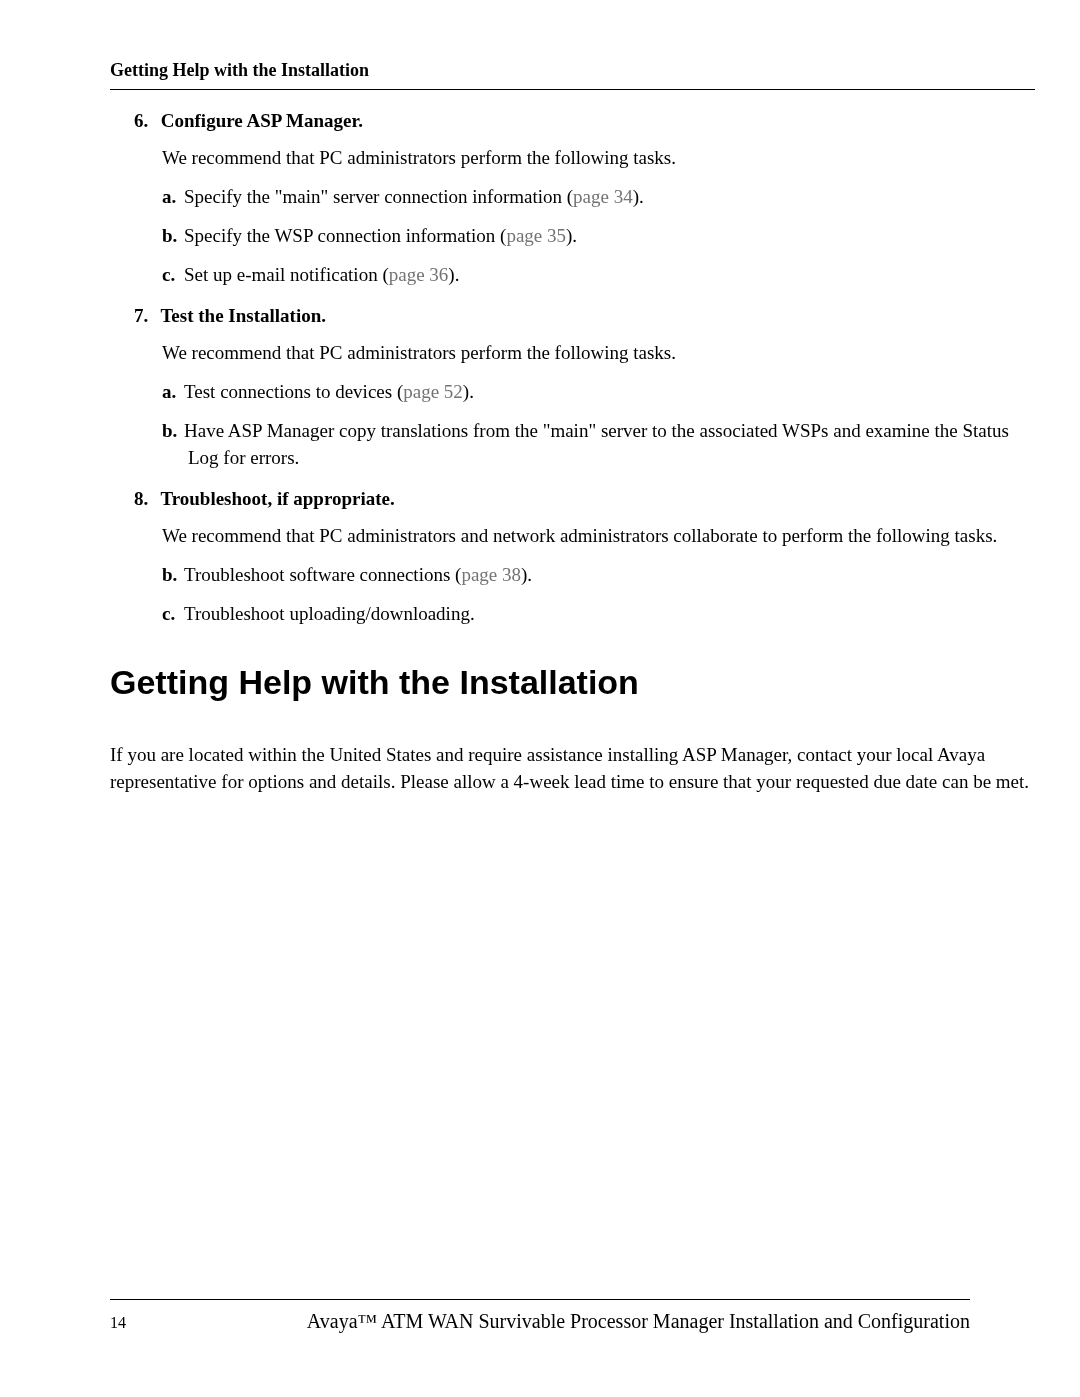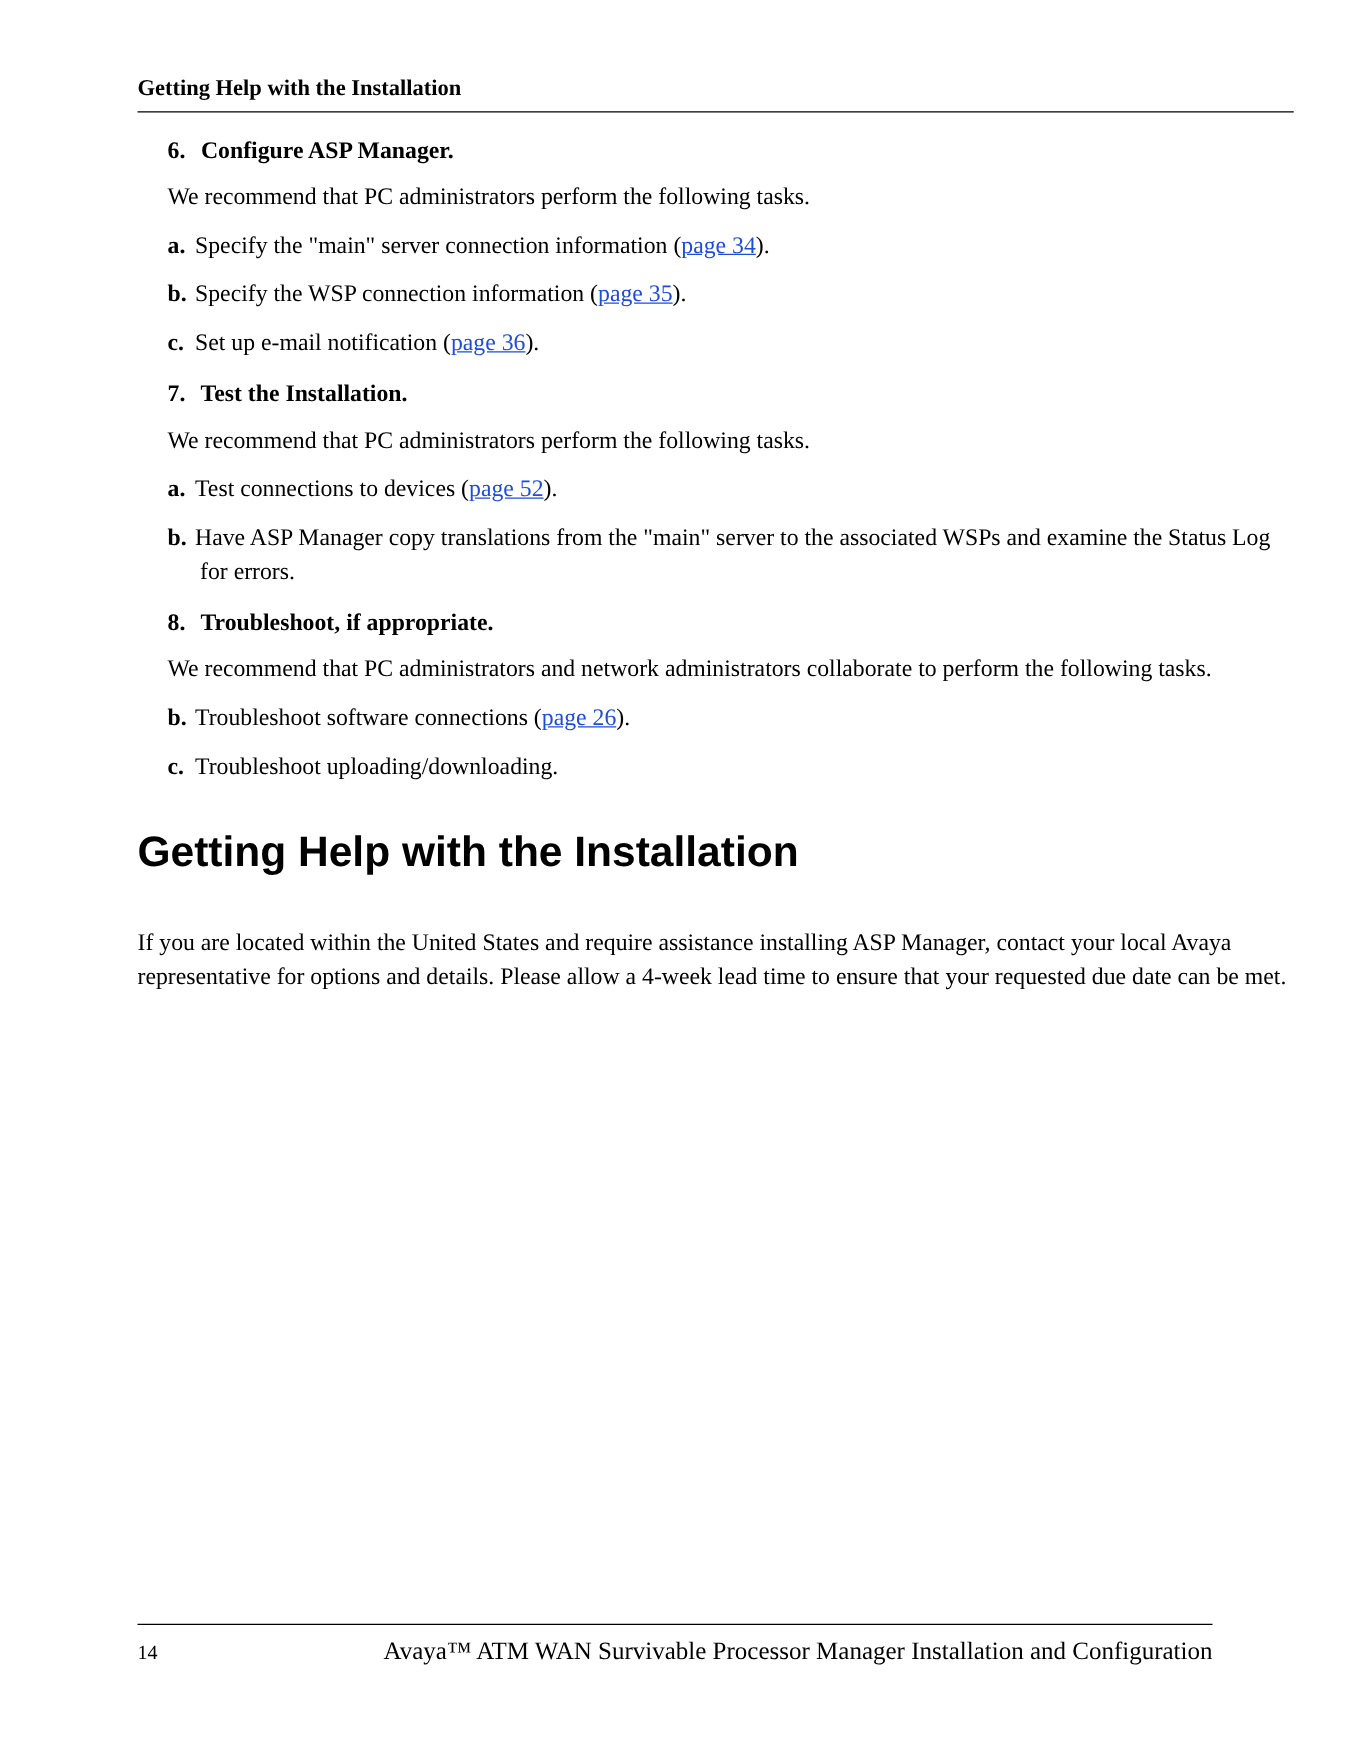--- a/index.html
+++ b/index.html
@@ -37,20 +37,21 @@
   }
   .step-heading {
     font-weight: bold;
     margin-bottom: 10px;
   }
   .step-num {
     display: inline-block;
     min-width: 22px;
   }
   .step-body {
+    margin-left: 28px;
   }
   .step-para {
     margin: 0 0 12px 0;
   }
   .sub-list {
     list-style: none;
     padding: 0;
     margin: 0;
   }
   .sub-list li {
@@ -61,22 +62,21 @@
   .sub-marker {
     font-weight: bold;
     display: inline-block;
     min-width: 22px;
     text-indent: 0;
   }
   .sub-text {
     text-indent: 0;
   }
   .link {
-    color: #1d4ed8;
-    text-decoration: underline;
+    color: #737373;
   }
   h1.main-heading {
     font-family: "Lucida Sans", "Lucida Sans Unicode", "Lucida Grande", Arial, sans-serif;
     font-weight: bold;
     font-size: 34px;
     margin: 30px 0 36px 0;
   }
   .body-para {
     margin: 0 0 22px 0;
   }
@@ -151,21 +151,21 @@
 
     <div class="step">
       <div class="step-heading">
         <span class="step-num">8.</span>
         <span>Troubleshoot, if appropriate.</span>
       </div>
       <div class="step-body">
         <p class="step-para">We recommend that PC administrators and network administrators collaborate to perform the following tasks.</p>
         <ul class="sub-list">
           <li>
-            <span class="sub-marker">b.</span><span class="sub-text">Troubleshoot software connections (</span><span class="link">page 26</span><span>).</span>
+            <span class="sub-marker">b.</span><span class="sub-text">Troubleshoot software connections (</span><span class="link">page 38</span><span>).</span>
           </li>
           <li>
             <span class="sub-marker">c.</span><span class="sub-text">Troubleshoot uploading/downloading.</span>
           </li>
         </ul>
       </div>
     </div>
 
     <h1 class="main-heading">Getting Help with the Installation</h1>
 

